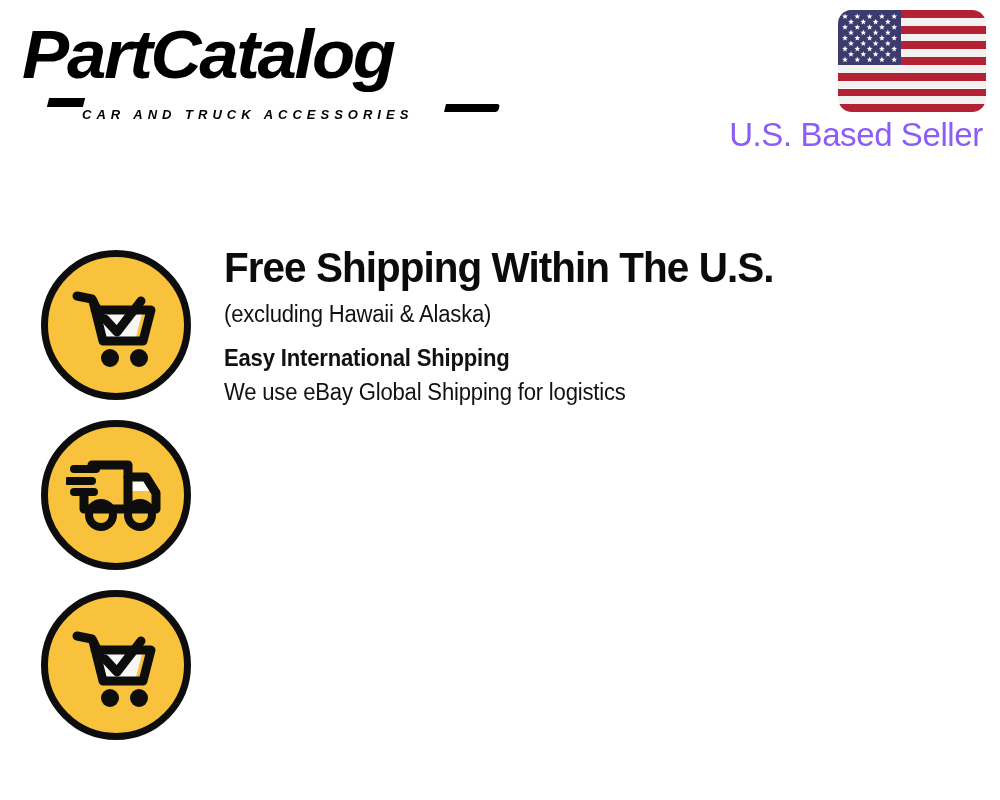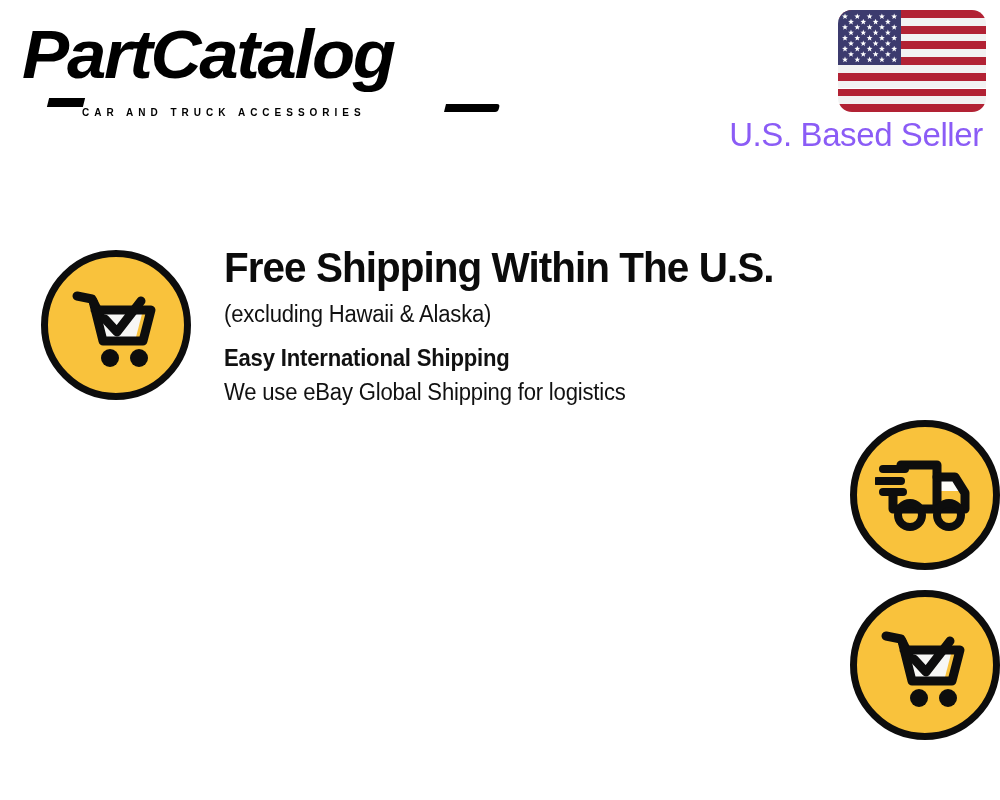--- a/index.html
+++ b/index.html
@@ -47,22 +47,23 @@
     color: #000000;
     white-space: nowrap;
     transform: scaleX(1.04);
     transform-origin: left center;
   }
   #logo-tagline {
     position: absolute;
     left: 60px;
     top: 89px;
     font-family: "Liberation Sans", sans-serif;
-    font-size: 10px;
+    font-size: 13px;
     font-weight: 700;
+    font-style: italic;
     letter-spacing: 5.0px;
     color: #000000;
     white-space: nowrap;
   }
   
   #logo-swash {
     position: absolute;
     left: 26px;
     top: 80px;
     width: 36px;
@@ -126,21 +127,20 @@
     top: 200px;
     left: 0;
     width: 1000px;
   }
   .feature-row {
     position: absolute;
     left: 0;
     width: 1000px;
     display: flex;
     align-items: center;
-    justify-content: flex-end;
   }
   #feature-row-0 { top: 40px;  height: 170px; }
   #feature-row-1 { top: 210px; height: 170px; }
   #feature-row-2 { top: 380px; height: 170px; }
 
   .feature-badge {
     position: relative;
     flex: 0 0 auto;
     width: 150px;
     height: 150px;

